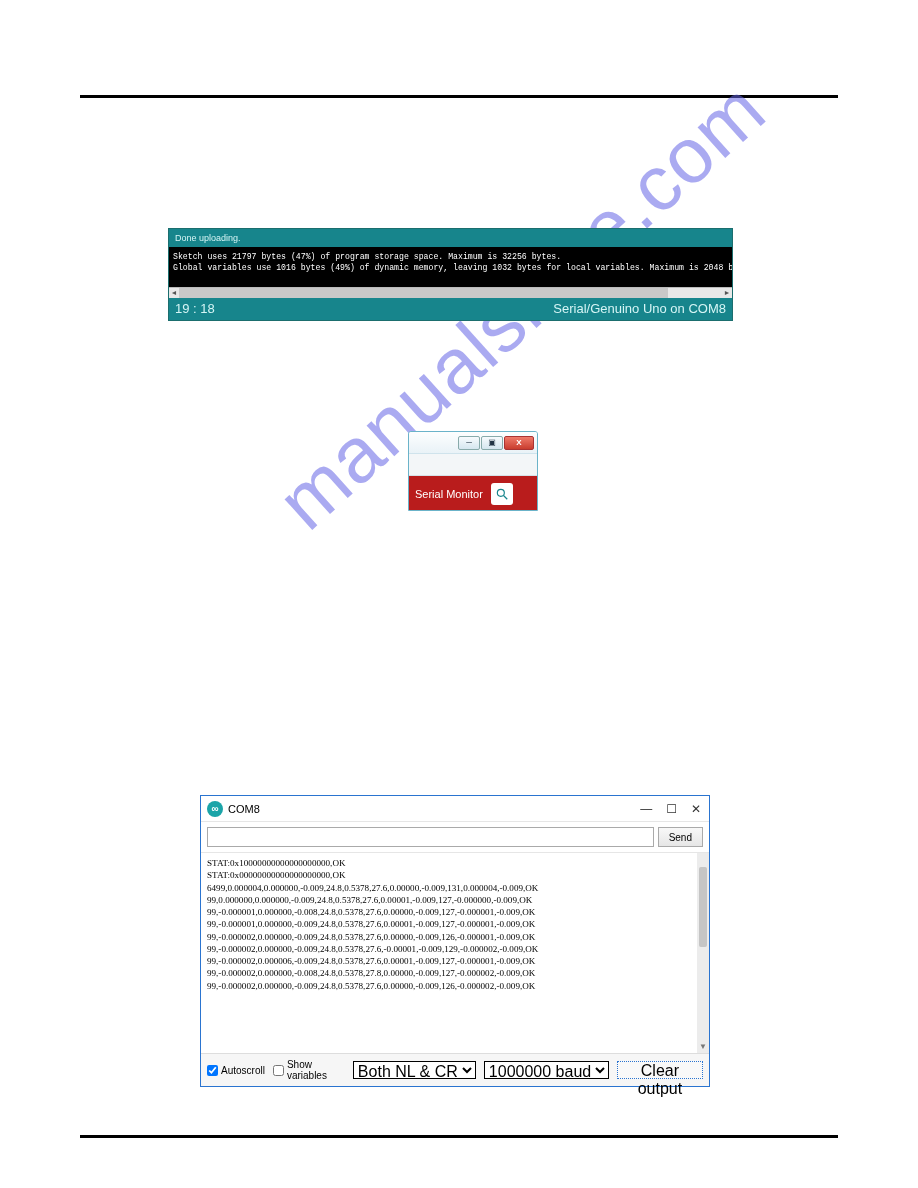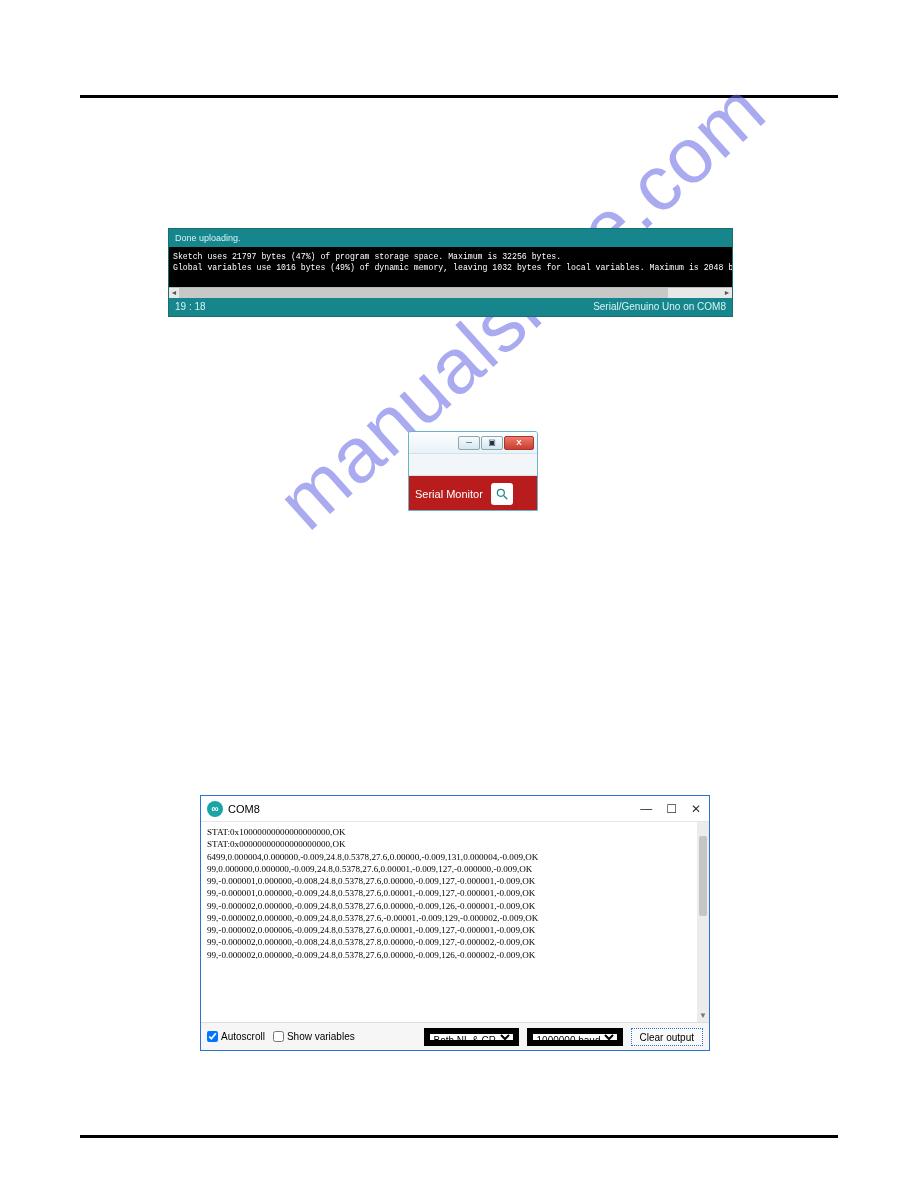--- a/index.html
+++ b/index.html
@@ -98,21 +98,21 @@
   .ac-scroll .thumb {
     position: absolute;
     left: 0; top: 0;
     width: 90%;
     height: 100%;
     background: #c8c8c8;
   }
   .ac-footer {
     background: #17858c;
     color: #d5f5f5;
-    font-size: 10px;
+    font-size: 13px;
     font-family: Verdana, sans-serif;
     padding: 4px 6px;
     display: flex;
     justify-content: space-between;
     gap: 17px;
   }
 
   
   .sm-snippet {
     position: absolute;
@@ -274,44 +274,45 @@
     left: 2px; right: 2px;
     top: 14px;
     height: 80px;
     background: #c5c5c5;
     border-radius: 2px;
   }
   .com8-footer {
     border-top: 1px solid #ddd;
     height: 28px;
     display: flex;
-    padding: 5px 6px;
+    align-items: center;
+    padding: 16px 6px;
     gap: 8px;
     font-size: 10px;
     background: #f6f6f6;
   }
   .com8-footer .chk {
     display: flex;
     align-items: center;
     gap: 3px;
   }
   .com8-footer input[type=checkbox] {
     width: 11px;
     height: 11px;
     margin: 0;
   }
   .com8-footer .spacer { flex: 1; }
   .com8-footer select {
-    font-size: 10px;
+    font-size: 16px;
     height: 18px;
-    border: 6px solid #000000;
+    border: 1px solid #000000;
     background: #fff;
   }
   .com8-footer button {
-    font-size: 10px;
+    font-size: 16px;
     height: 18px;
     padding: 0 8px;
     border: 1.5px dotted #2a74d0;
     background: #f9f9f9;
   }
 </style>
 </head>
 <body>
 
 <div class="page">
@@ -365,20 +366,24 @@
     <div class="com8-title">
       <div class="left">
         <div class="infinity">∞</div>
         <span>COM8</span>
       </div>
       <div class="right">
         <span>—</span>
         <span>☐</span>
         <span>✕</span>
       </div>
+    </div>
+    <div class="com8-input-row">
+      <input class="com8-input" type="text" value="" style="">
+      <button class="com8-send">Send</button>
     </div>
     <div class="com8-output"><span>STAT:0x10000000000000000000,OK</span>
 <span>STAT:0x00000000000000000000,OK</span>
 <span>6499,0.000004,0.000000,-0.009,24.8,0.5378,27.6,0.00000,-0.009,131,0.000004,-0.009,OK</span>
 <span>99,0.000000,0.000000,-0.009,24.8,0.5378,27.6,0.00001,-0.009,127,-0.000000,-0.009,OK</span>
 <span>99,-0.000001,0.000000,-0.008,24.8,0.5378,27.6,0.00000,-0.009,127,-0.000001,-0.009,OK</span>
 <span>99,-0.000001,0.000000,-0.009,24.8,0.5378,27.6,0.00001,-0.009,127,-0.000001,-0.009,OK</span>
 <span>99,-0.000002,0.000000,-0.009,24.8,0.5378,27.6,0.00000,-0.009,126,-0.000001,-0.009,OK</span>
 <span>99,-0.000002,0.000000,-0.009,24.8,0.5378,27.6,-0.00001,-0.009,129,-0.000002,-0.009,OK</span>
 <span>99,-0.000002,0.000006,-0.009,24.8,0.5378,27.6,0.00001,-0.009,127,-0.000001,-0.009,OK</span>

